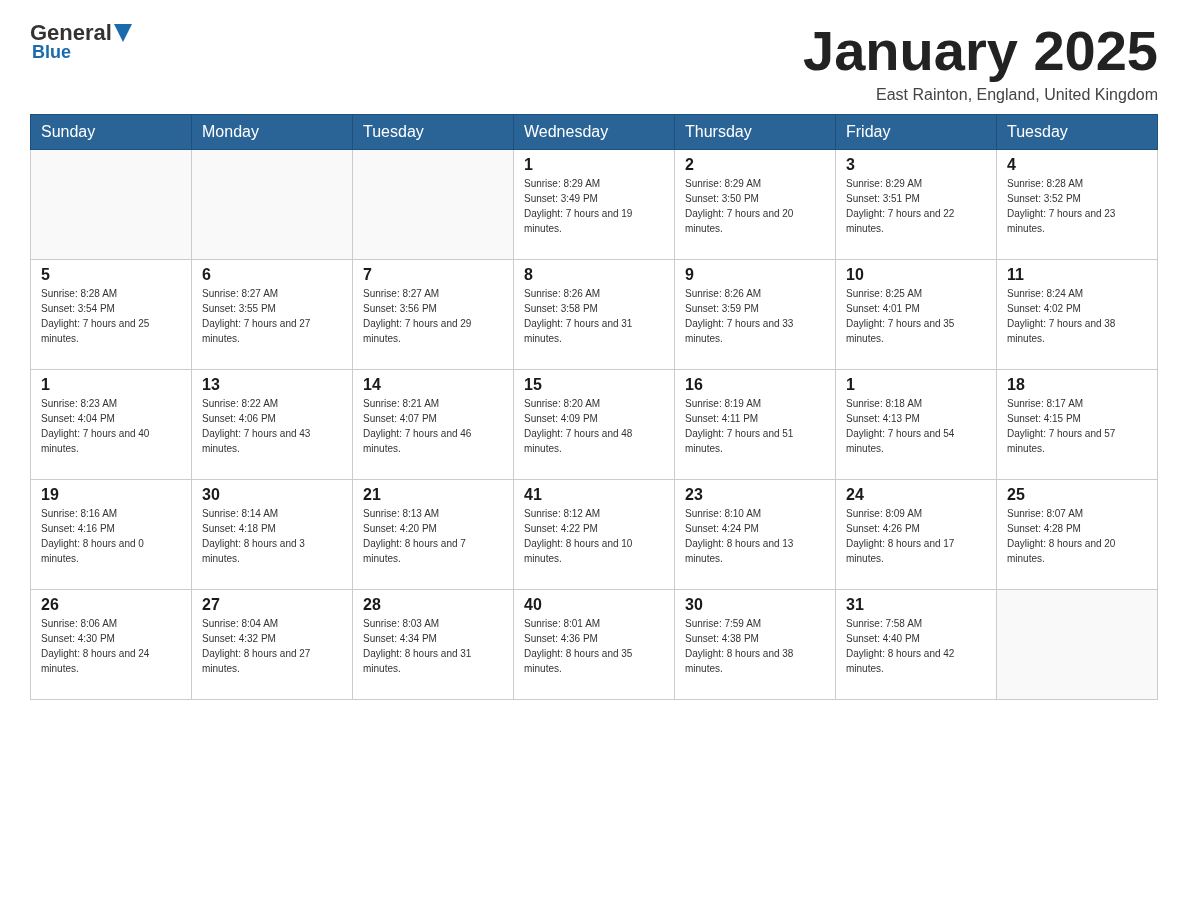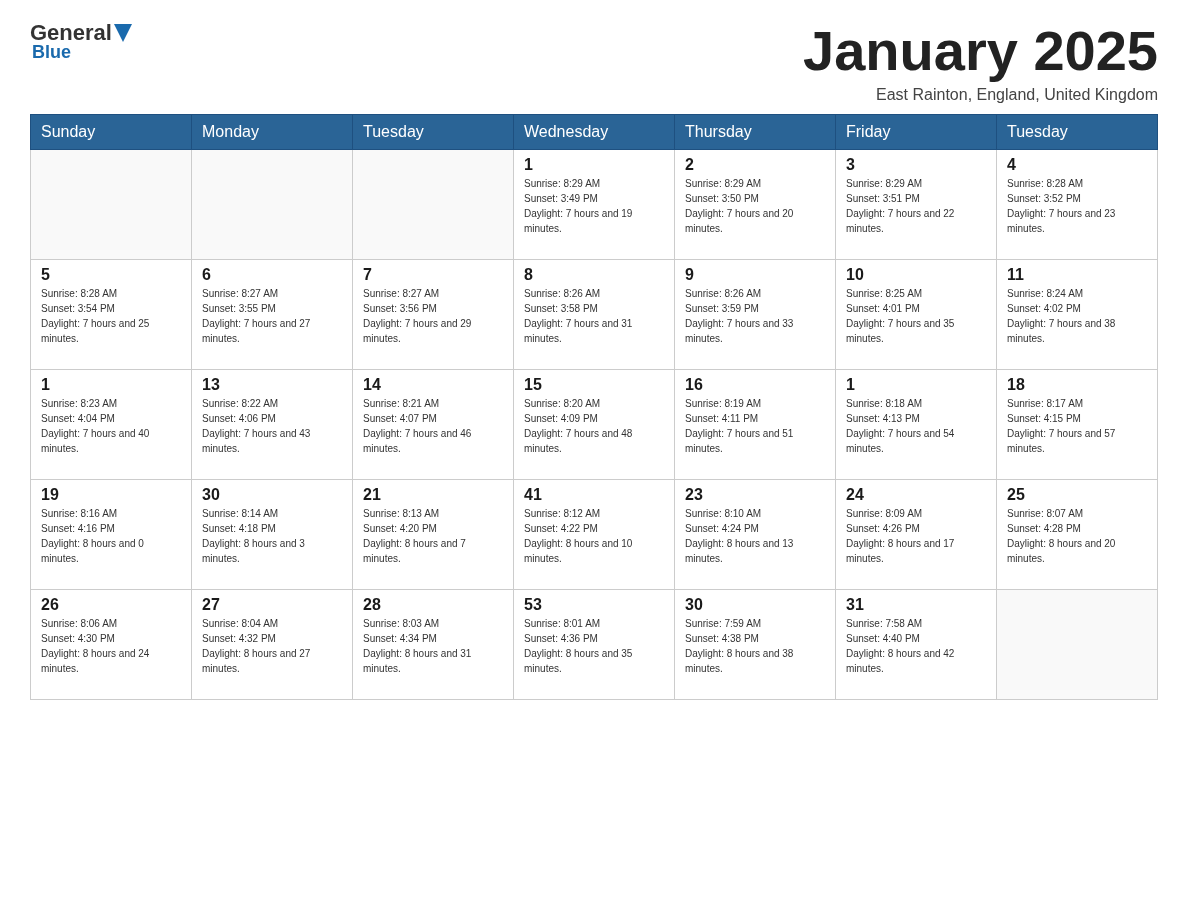--- a/index.html
+++ b/index.html
@@ -239,21 +239,21 @@
         </td>
         <td>
           <span class="day-num">27</span>
           <div class="day-info">Sunrise: 8:04 AM<br>Sunset: 4:32 PM<br>Daylight: 8 hours and 27 minutes.</div>
         </td>
         <td>
           <span class="day-num">28</span>
           <div class="day-info">Sunrise: 8:03 AM<br>Sunset: 4:34 PM<br>Daylight: 8 hours and 31 minutes.</div>
         </td>
         <td>
-          <span class="day-num">53</span>
+          <span class="day-num">40</span>
           <div class="day-info">Sunrise: 8:01 AM<br>Sunset: 4:36 PM<br>Daylight: 8 hours and 35 minutes.</div>
         </td>
         <td>
           <span class="day-num">30</span>
           <div class="day-info">Sunrise: 7:59 AM<br>Sunset: 4:38 PM<br>Daylight: 8 hours and 38 minutes.</div>
         </td>
         <td>
           <span class="day-num">31</span>
           <div class="day-info">Sunrise: 7:58 AM<br>Sunset: 4:40 PM<br>Daylight: 8 hours and 42 minutes.</div>
         </td>

